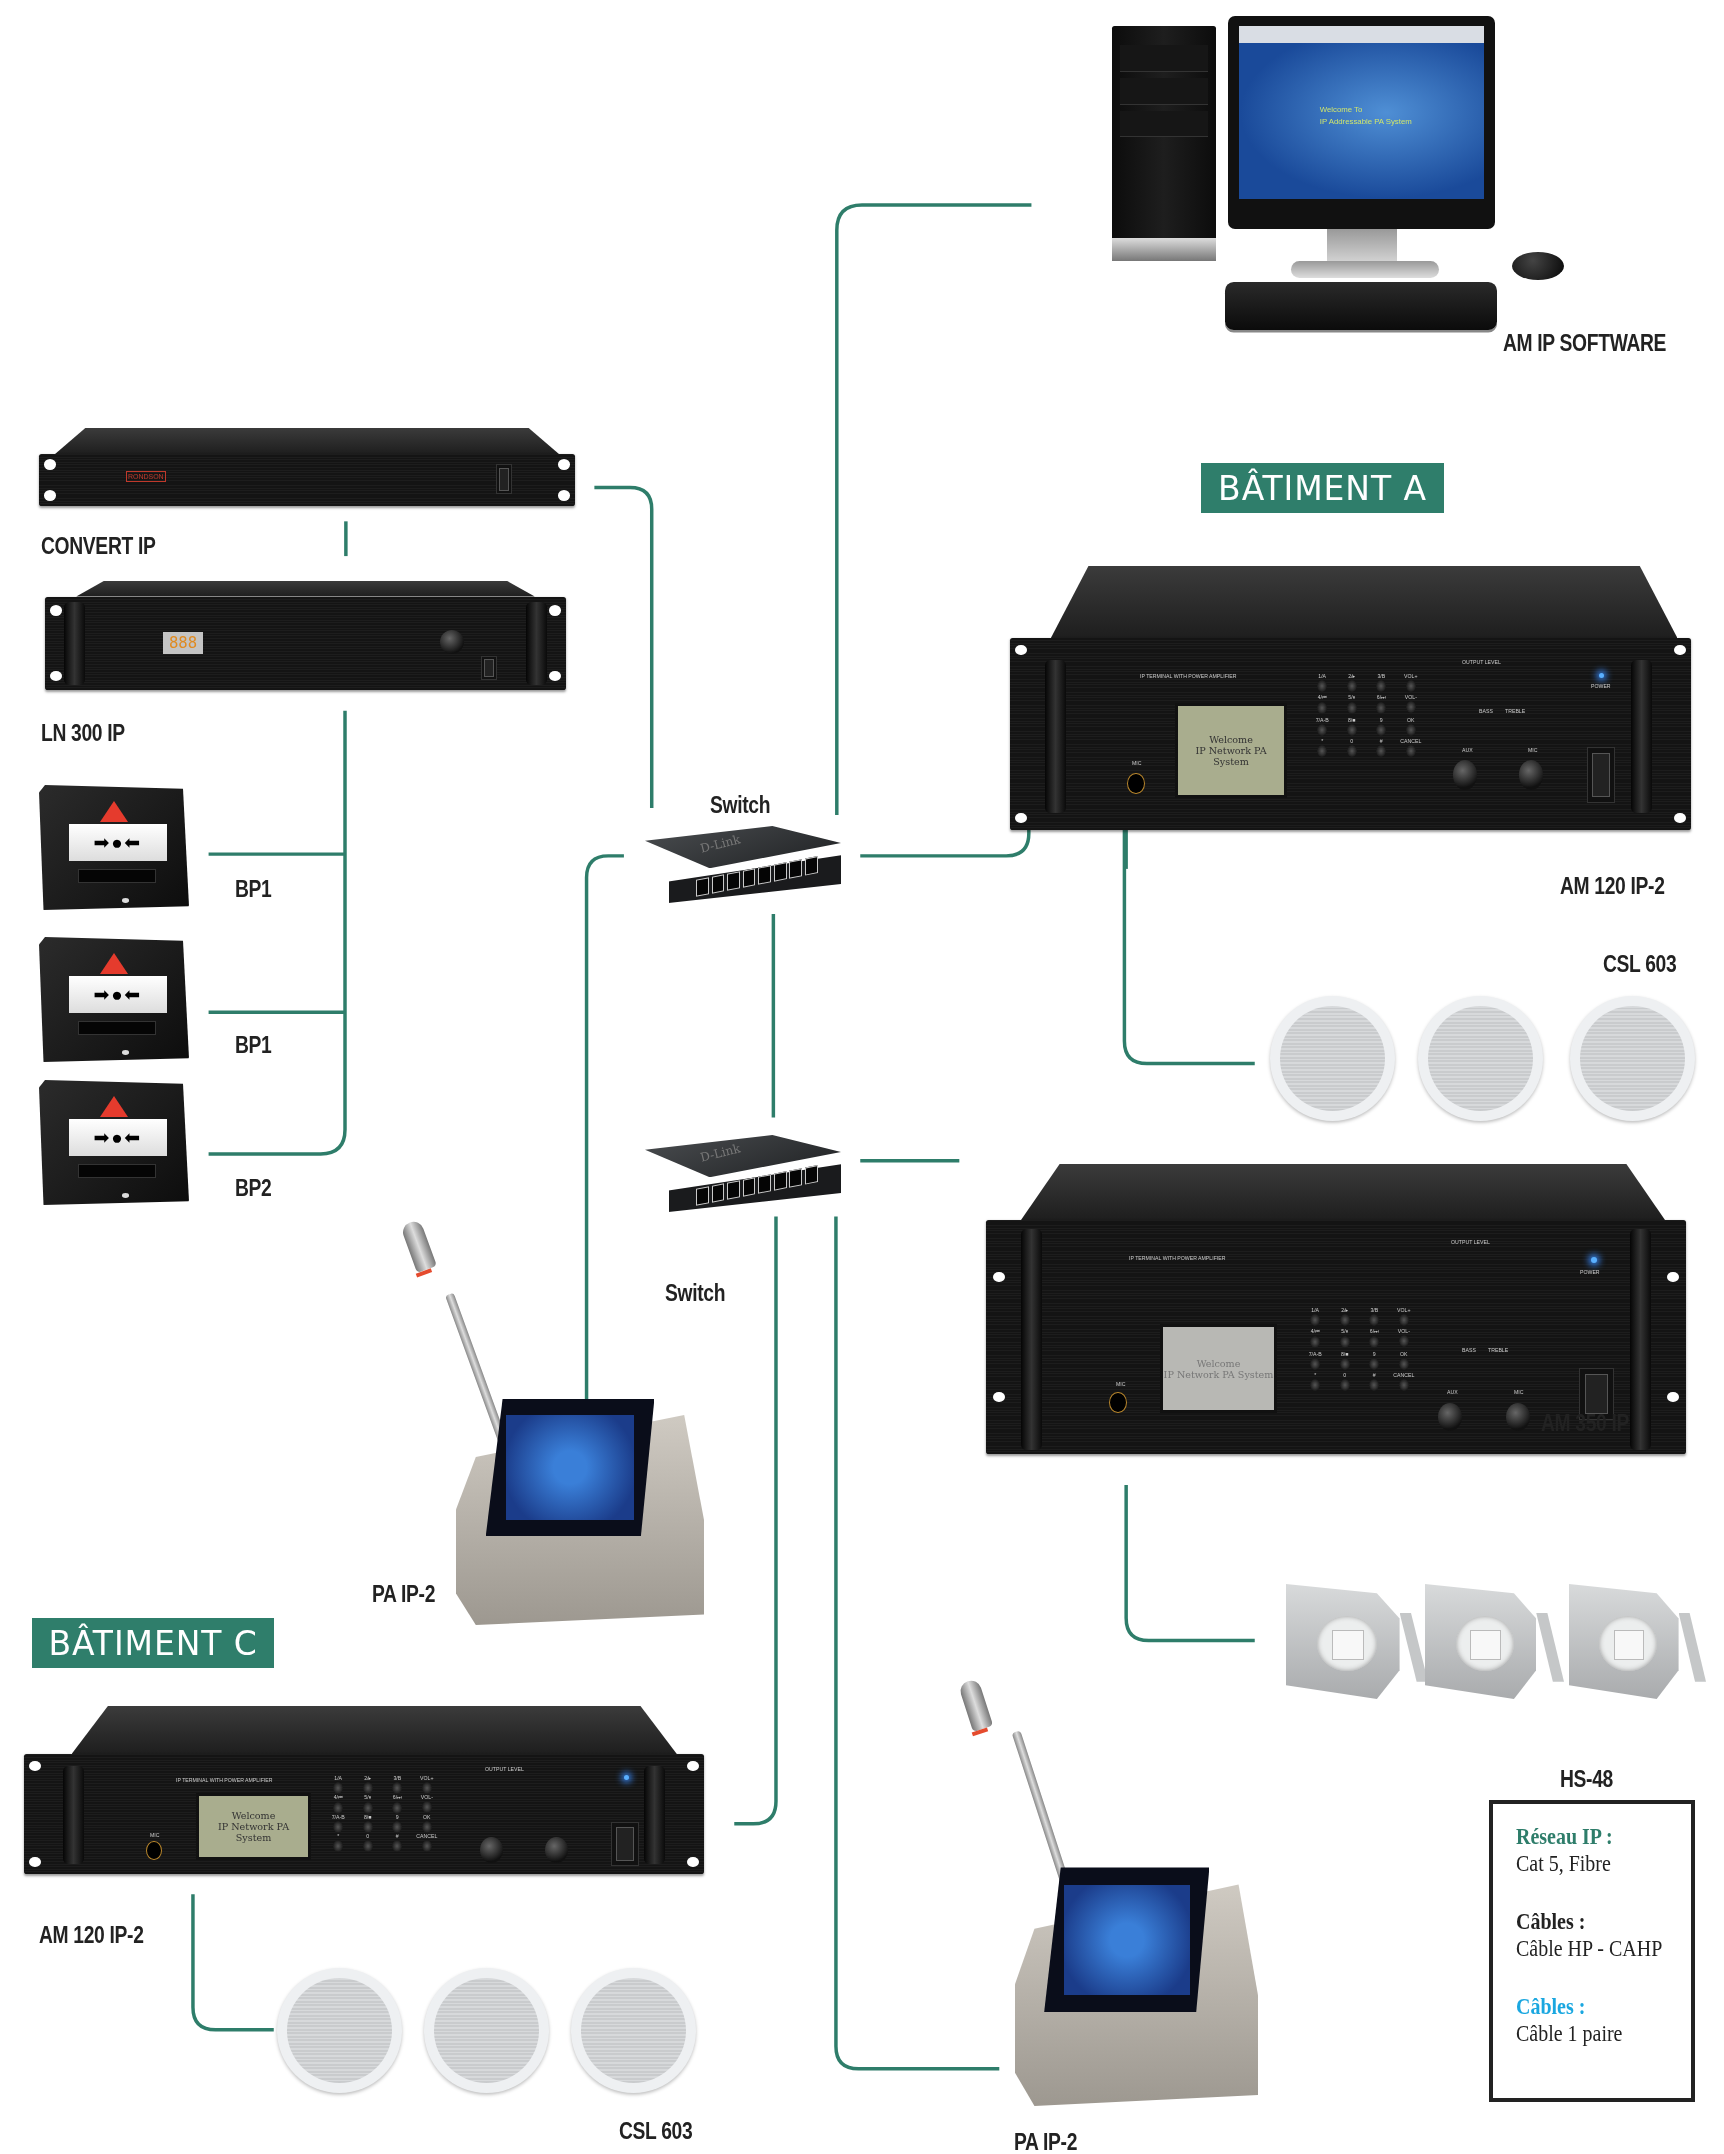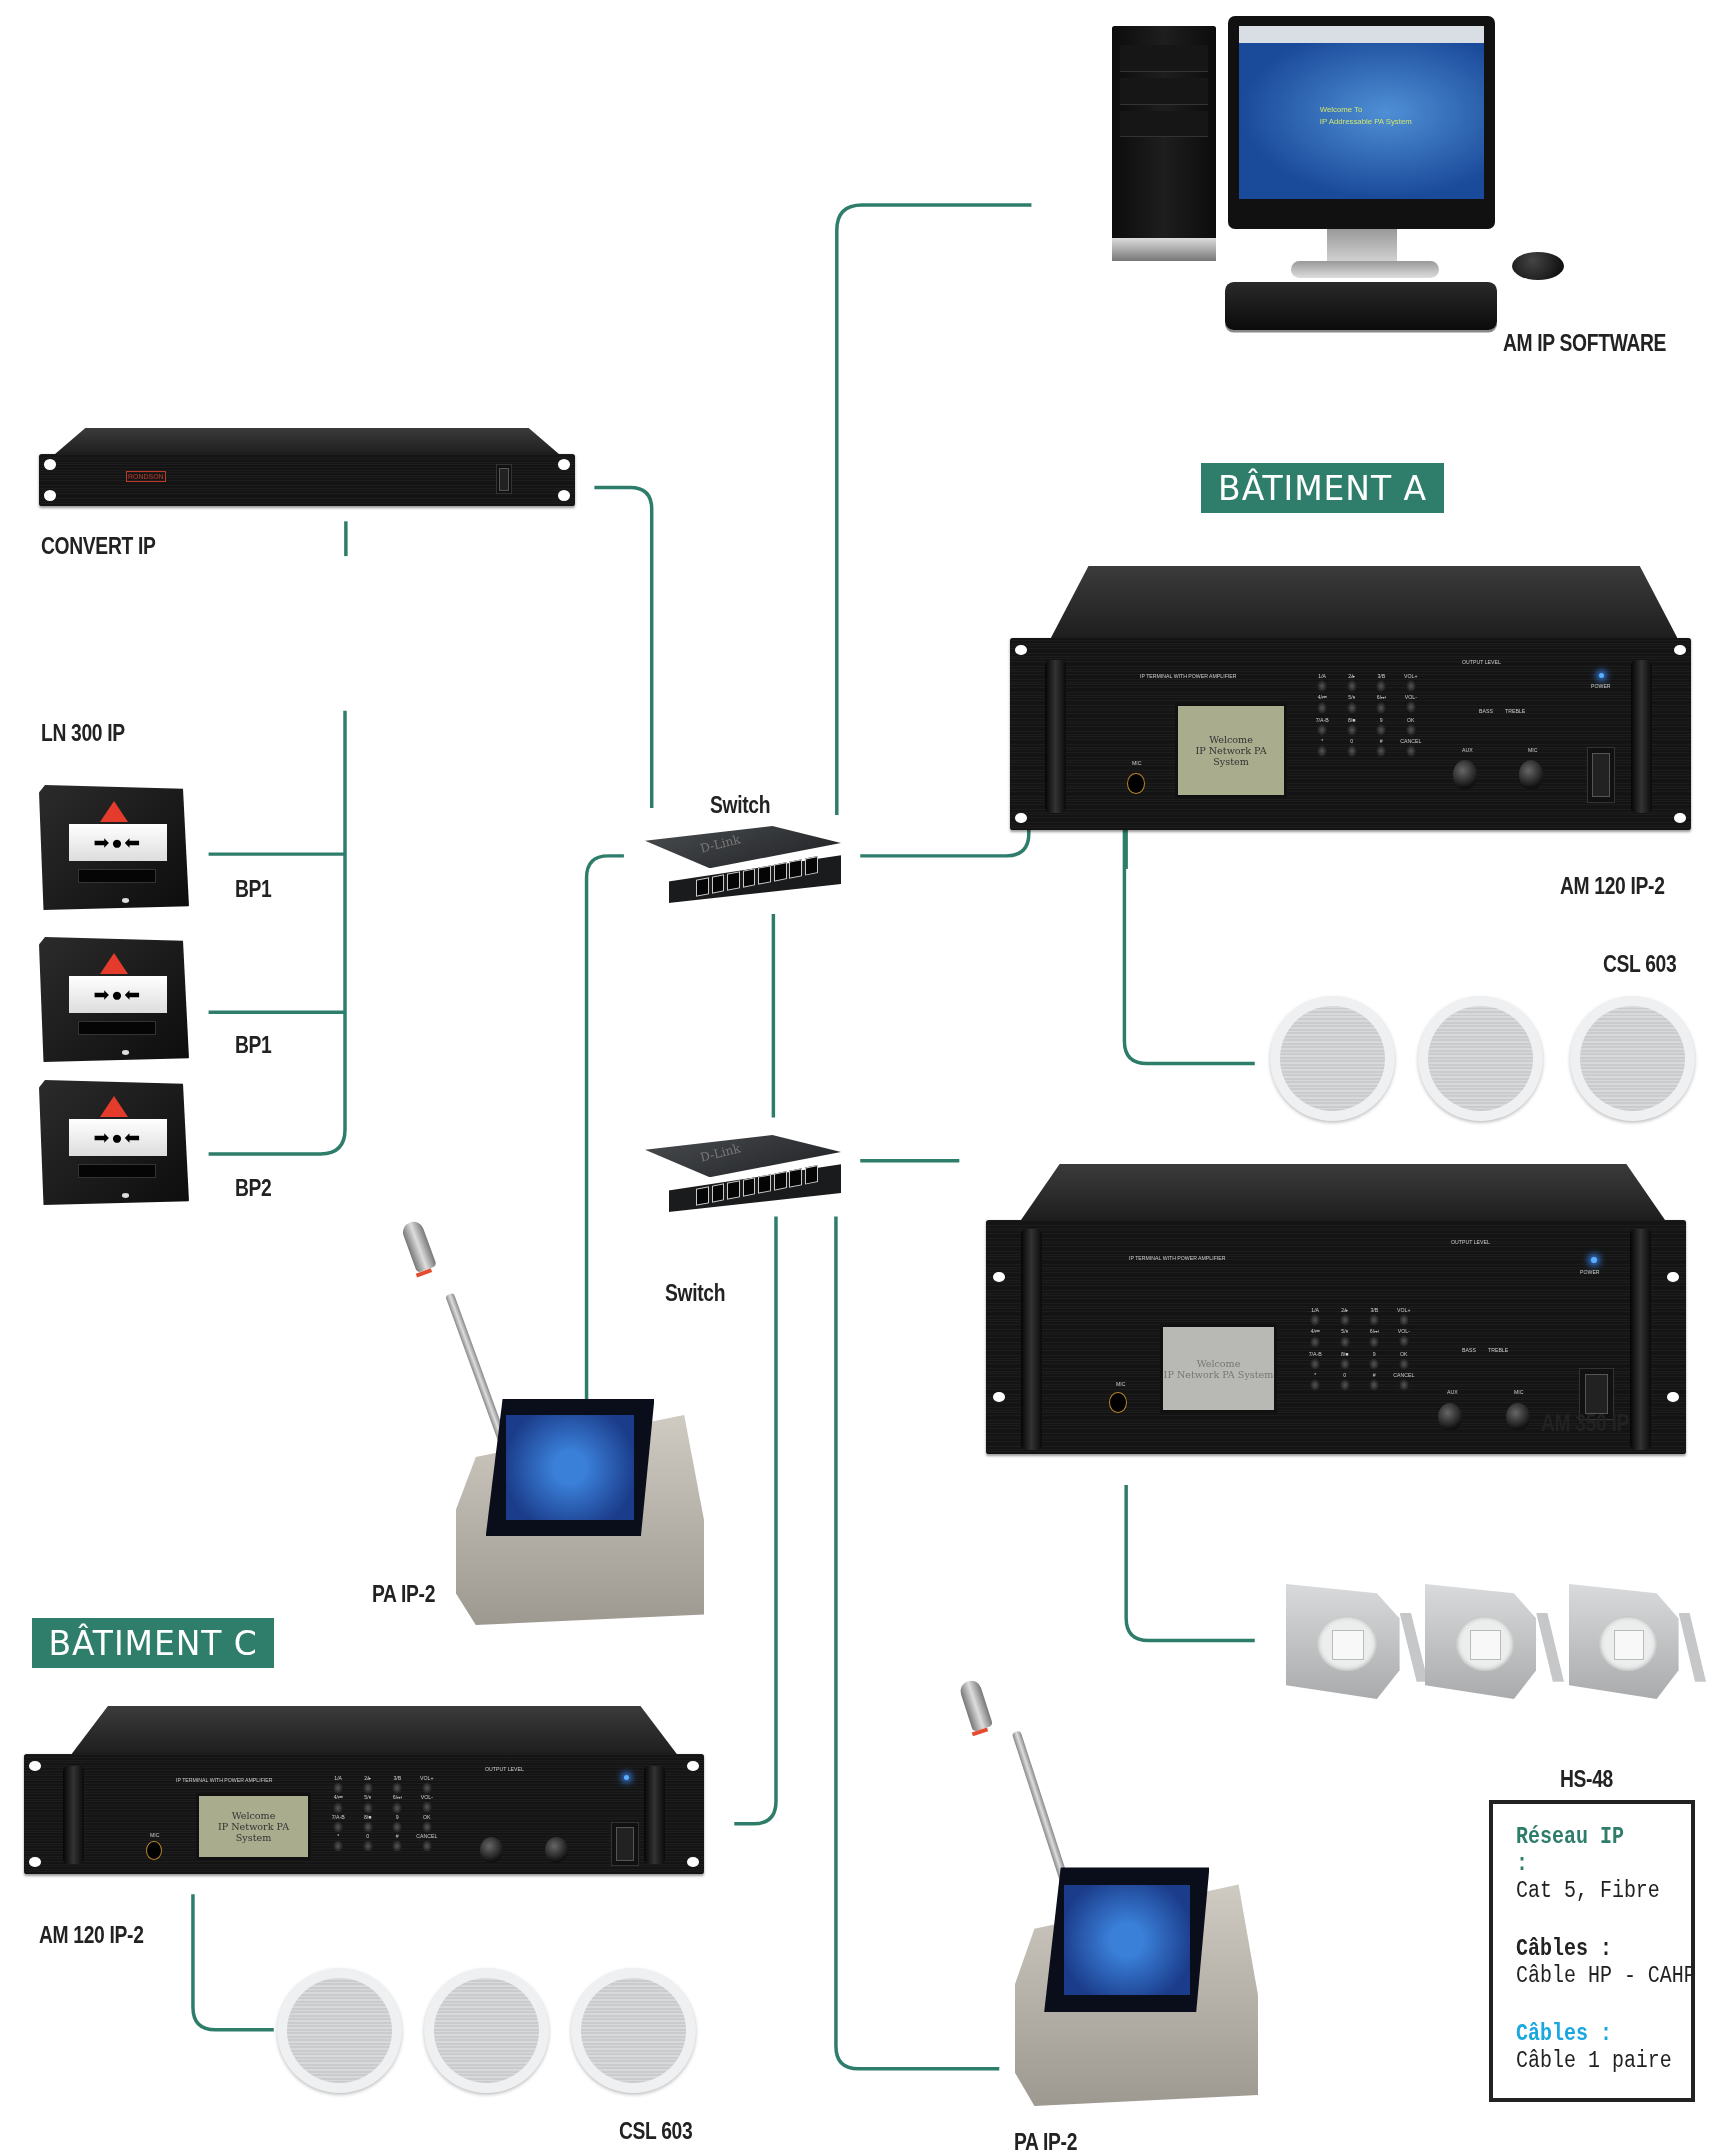--- a/index.html
+++ b/index.html
@@ -59,21 +59,21 @@
   .tower .bay{position:absolute;left:8%;right:8%;height:11%;background:#161616;border-bottom:0.9px solid #333;}
   .tower .foot{position:absolute;left:0;right:0;bottom:0;height:10%;background:linear-gradient(#ddd,#777);}
   .monitor{position:absolute;background:#111;border-radius:7px;}
   .monitor .scr{position:absolute;left:4%;right:4%;top:5%;bottom:14%;background:radial-gradient(ellipse at 60% 50%,#4f8fd5,#1a4a9a 70%);}
   .monitor .bar{position:absolute;left:0;right:0;top:0;height:10%;background:#d9dde4;}
   .monitor .txt{position:absolute;left:33%;top:45%;color:#cfe56d;font-size:7.8px;line-height:12px;}
   .stand{position:absolute;background:linear-gradient(#999,#ddd);}
   .kb{position:absolute;background:linear-gradient(#2a2a2a,#0b0b0b);border-radius:8.7px;box-shadow:0 2.6px 0 #888;}
   .mouse{position:absolute;background:radial-gradient(circle at 40% 30%,#444,#050505);border-radius:50%;}
   
-  .legend{position:absolute;border:4.3px solid #222;background:#fff;padding:19px 22.6px;box-sizing:border-box;font-family:Liberation Mono, monospace;}
+  .legend{position:absolute;border:4.3px solid #222;background:#fff;padding:19px 22.6px;box-sizing:border-box;font-family:Liberation Serif, serif;}
   .legend .h{font-weight:bold;font-size:23.5px;transform:scaleX(.85);transform-origin:left;}
   .legend .v{font-size:23.5px;color:#222;transform:scaleX(.85);transform-origin:left;margin-bottom:31px;white-space:nowrap;}
   .legend .v:last-child{margin-bottom:0;}
 </style>
 </head>
 <body>
 
 <div id="canvas">
 
   <svg class="wires" width="1724" height="2154" viewBox="0 0 1984 2479">
@@ -126,20 +126,36 @@
       <div class="hole" style="right:5.2px;top:5.2px;"></div>
         <div class="hole" style="right:5.2px;bottom:5.2px;"></div>
       <div class="tiny" style="left:87px;top:17.4px;color:#c0392b;border:0.9px solid #c0392b;padding:0.9px;font-size:7px;">RONDSON</div>
       <div class="switchbtn" style="right:63px;top:10.4px;width:14px;height:28px;">
           <i></i>
         </div>
     </div>
   </div>
   <div class="lbl" style="left:41px;top:533px;">CONVERT IP</div>
 
+  <div class="rack" style="left:45px;top:581px;width:521px;height:109px;">
+    <div class="top" style="height:15.6px;"></div>
+    <div class="front" style="top:15.6px;">
+      <div class="hole" style="left:5.2px;top:8.7px;"></div>
+        <div class="hole" style="left:5.2px;bottom:8.7px;"></div>
+      <div class="hole" style="right:5.2px;top:8.7px;"></div>
+        <div class="hole" style="right:5.2px;bottom:8.7px;"></div>
+      <div class="handle" style="left:19px;top:5.2px;bottom:5.2px;"></div>
+      <div class="handle" style="right:19px;top:5.2px;bottom:5.2px;"></div>
+      <div style="position:absolute;left:118px;top:35px;width:40px;height:22.6px;background:#c4c4c4;color:#e08a1f;font-family:'DejaVu Sans Mono',monospace;font-size:15.6px;text-align:center;line-height:22.6px;">888</div>
+      <div class="knob" style="left:395px;top:33px;width:24px;height:24px;"></div>
+      <div class="switchbtn" style="left:436px;top:59px;width:14px;height:22.6px;">
+          <i></i>
+        </div>
+    </div>
+  </div>
   <div class="lbl" style="left:41px;top:720px;">LN 300 IP</div>
 
   <div class="bp" style="left:39px;top:785px;width:150px;height:125px;">
     <div class="case"></div>
       <div class="tri"></div>
       <div class="win">➡●⬅</div>
       <div class="slot"></div>
       <div class="screw"></div>
   </div>
   <div class="lbl" style="left:235px;top:876px;">BP1</div>

